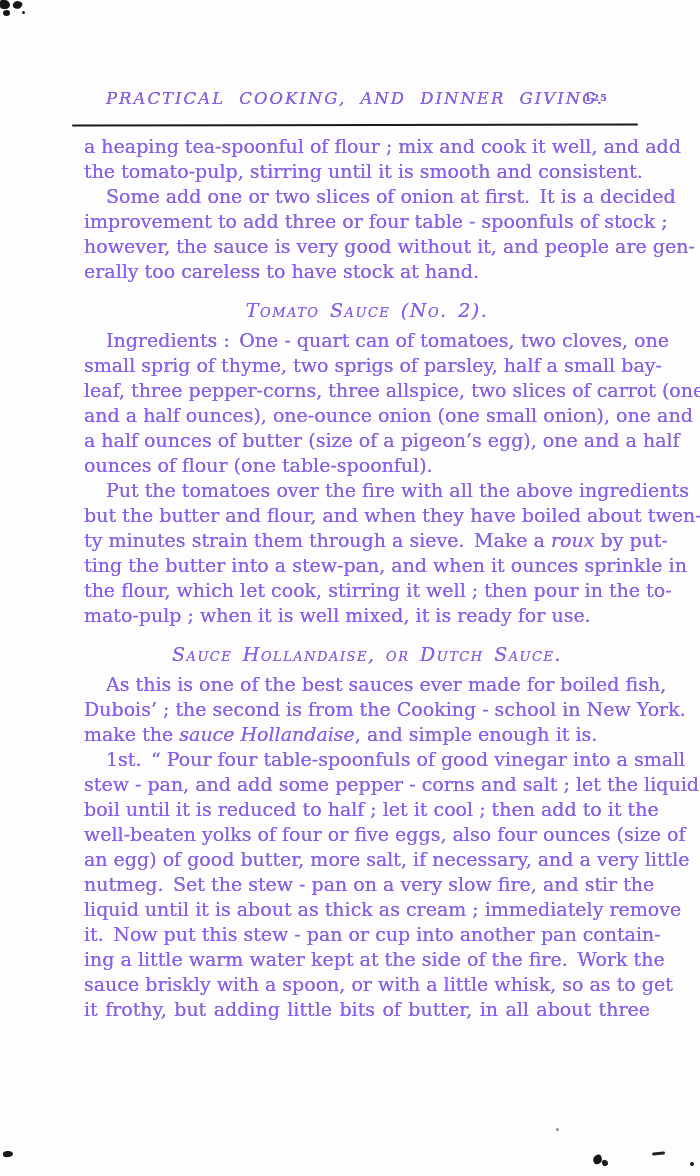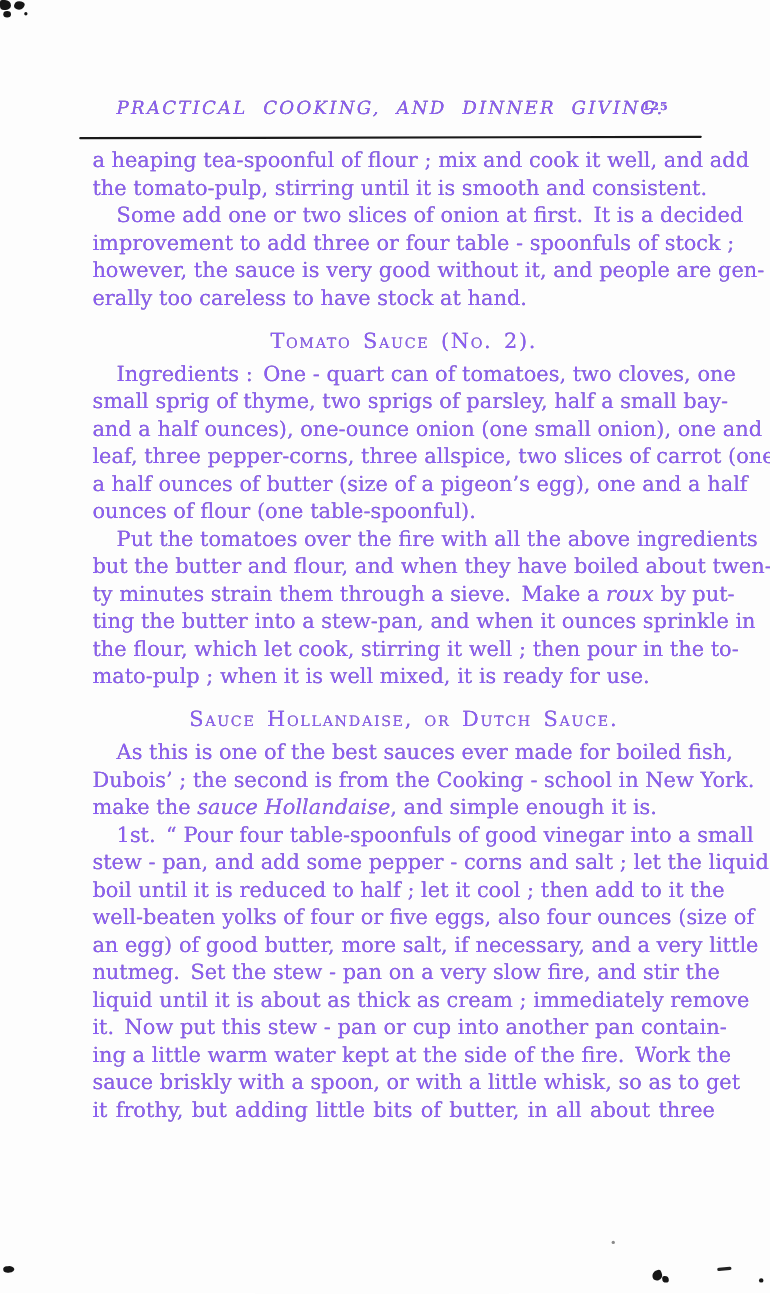--- a/index.html
+++ b/index.html
@@ -73,20 +73,21 @@
     text-indent: 22px;
   }
   .line.heading {
     text-align: right;
     text-align-last: center;
     text-indent: 0;
     font-variant: small-caps;
     letter-spacing: 1.5px;
     word-spacing: 3px;
     margin: 14px 0 5px 0;
+    font-style: italic;
   }
   
   .smudge {
     position: absolute;
     background: #161616;
   }
   .s1 { left: 0;  top: 0;  width: 10px; height: 9px; border-radius: 20% 60% 50% 40%; }
   .s2 { left: 13px; top: 1px; width: 9px; height: 8px; border-radius: 55% 30% 60% 40%; transform: rotate(20deg); }
   .s3 { left: 3px; top: 10px; width: 7px; height: 6px; border-radius: 50%; }
   .s4 { left: 22px; top: 11px; width: 3px; height: 3px; border-radius: 50%; }
@@ -118,22 +119,22 @@
   <main class="text-block">
       <div class="line"><span>a heaping tea-spoonful of flour ; mix and cook it well, and add</span></div>
       <div class="line last"><span>the tomato-pulp, stirring until it is smooth and consistent.</span></div>
       <div class="line indent"><span>Some add one or two slices of onion at first. It is a decided</span></div>
       <div class="line"><span>improvement to add three or four table - spoonfuls of stock ;</span></div>
       <div class="line"><span>however, the sauce is very good without it, and people are gen-</span></div>
       <div class="line last"><span>erally too careless to have stock at hand.</span></div>
       <div class="line heading"><span>Tomato Sauce (No. 2).</span></div>
       <div class="line indent"><span>Ingredients : One - quart can of tomatoes, two cloves, one</span></div>
       <div class="line"><span>small sprig of thyme, two sprigs of parsley, half a small bay-</span></div>
+      <div class="line"><span>leaf, three pepper-corns, three allspice, two slices of carrot (one</span></div>
       <div class="line"><span>and a half ounces), one-ounce onion (one small onion), one and</span></div>
-      <div class="line"><span>leaf, three pepper-corns, three allspice, two slices of carrot (one</span></div>
       <div class="line"><span>a half ounces of butter (size of a pigeon’s egg), one and a half</span></div>
       <div class="line last"><span>ounces of flour (one table-spoonful).</span></div>
       <div class="line indent"><span>Put the tomatoes over the fire with all the above ingredients</span></div>
       <div class="line"><span>but the butter and flour, and when they have boiled about twen-</span></div>
       <div class="line"><span>ty minutes strain them through a sieve. Make a </span><i>roux</i><span> by put-</span></div>
       <div class="line"><span>ting the butter into a stew-pan, and when it ounces sprinkle in</span></div>
       <div class="line"><span>the flour, which let cook, stirring it well ; then pour in the to-</span></div>
       <div class="line last"><span>mato-pulp ; when it is well mixed, it is ready for use.</span></div>
       <div class="line heading"><span>Sauce Hollandaise, or Dutch Sauce.</span></div>
       <div class="line indent"><span>As this is one of the best sauces ever made for boiled fish,</span></div>

